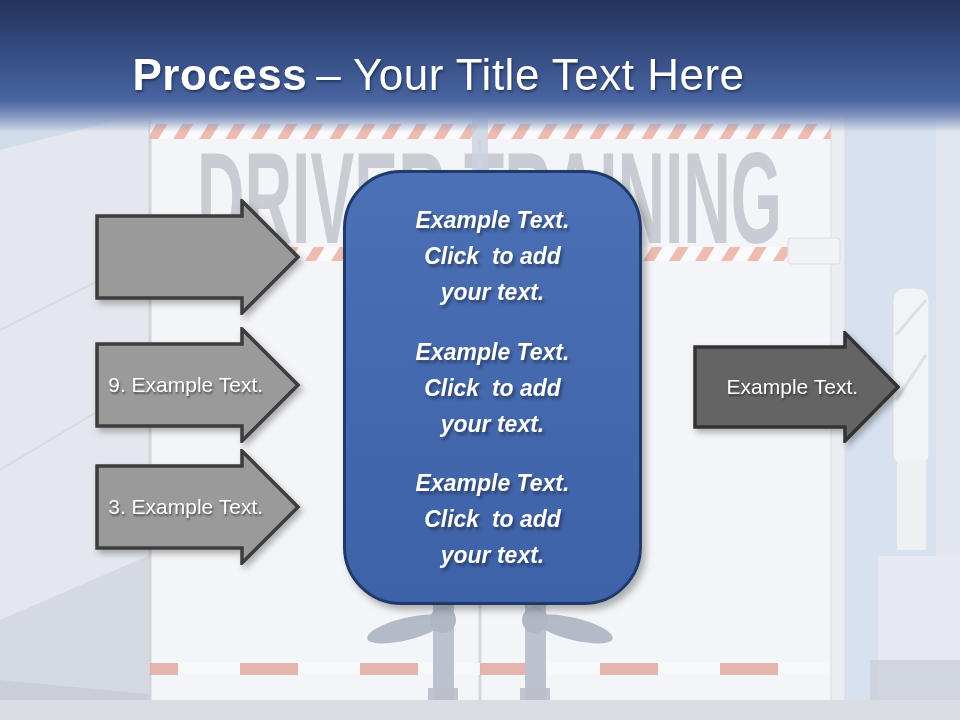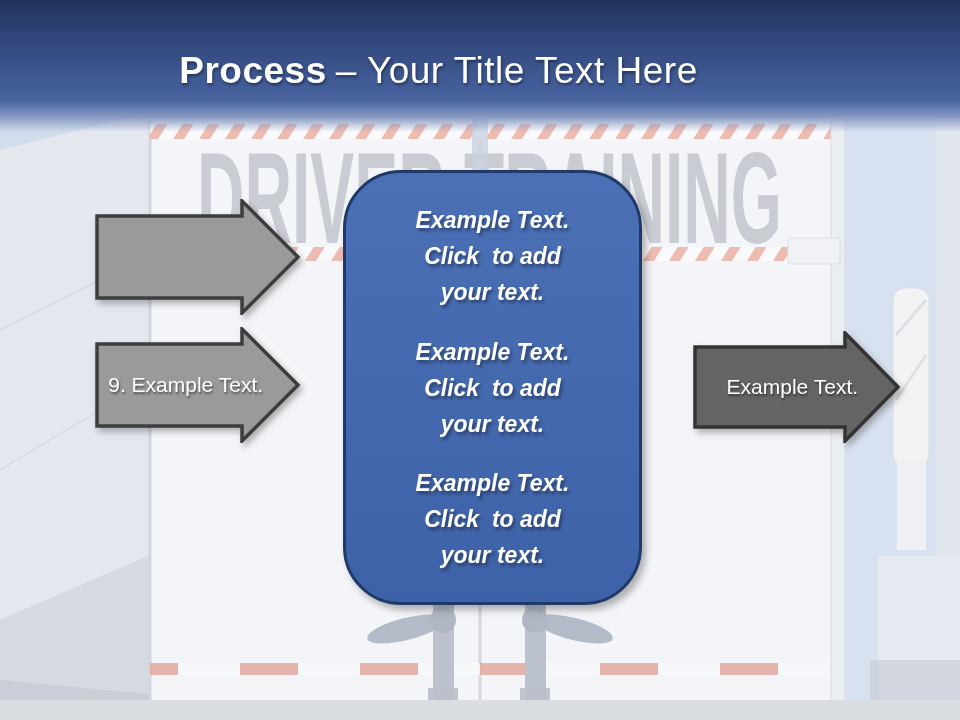--- a/index.html
+++ b/index.html
@@ -11,21 +11,21 @@
   .bg{position:absolute;inset:0;width:960px;height:720px;}
   
   .header{
     position:absolute;left:0;top:0;width:960px;height:132px;
     background:linear-gradient(180deg,
       #22325a 0%,#273a66 10%,#304679 28%,#3a5289 48%,
       #425c97 64%,#4a64a0 76%,#8496c0 88%,rgba(238,241,246,0) 100%);
   }
   .title{
     position:absolute;left:0;top:50px;width:877px;
-    text-align:center;color:#fff;font-size:37px;letter-spacing:.5px;
+    text-align:center;color:#fff;font-size:44px;letter-spacing:.5px;
     text-shadow:1px 2px 3px rgba(10,20,40,.55);
     white-space:nowrap;
   }
   .title .bold{font-weight:700;margin-right:9px;}
   
   .arrow{position:absolute;filter:drop-shadow(3px 4px 3px rgba(40,40,40,.35));}
   .arrow svg{display:block;}
   .arrow .lbl{
     position:absolute;left:0;top:0;width:88%;height:100%;
     display:flex;align-items:center;justify-content:center;
@@ -144,20 +144,26 @@
     </svg>
   </div>
 
   <div class="arrow a2">
     <svg width="206" height="116" viewBox="0 0 206 116">
       <polygon points="2,17 147,17 147,2 203,58 147,114 147,99 2,99" fill="#9a9a9a" stroke="#3d3d3d" stroke-width="3.5" stroke-linejoin="miter"></polygon>
     </svg>
     <div class="lbl">9. Example Text.</div>
   </div>
 
+  <div class="arrow a3">
+    <svg width="206" height="116" viewBox="0 0 206 116">
+      <polygon points="2,17 147,17 147,2 203,58 147,114 147,99 2,99" fill="#9a9a9a" stroke="#3d3d3d" stroke-width="3.5" stroke-linejoin="miter"></polygon>
+    </svg>
+    <div class="lbl">3. Example Text.</div>
+  </div>
 
   <div class="panel">
     <p>Example Text.
 Click  to add
 your text.</p>
     <p>Example Text.
 Click  to add
 your text.</p>
     <p>Example Text.
 Click  to add

